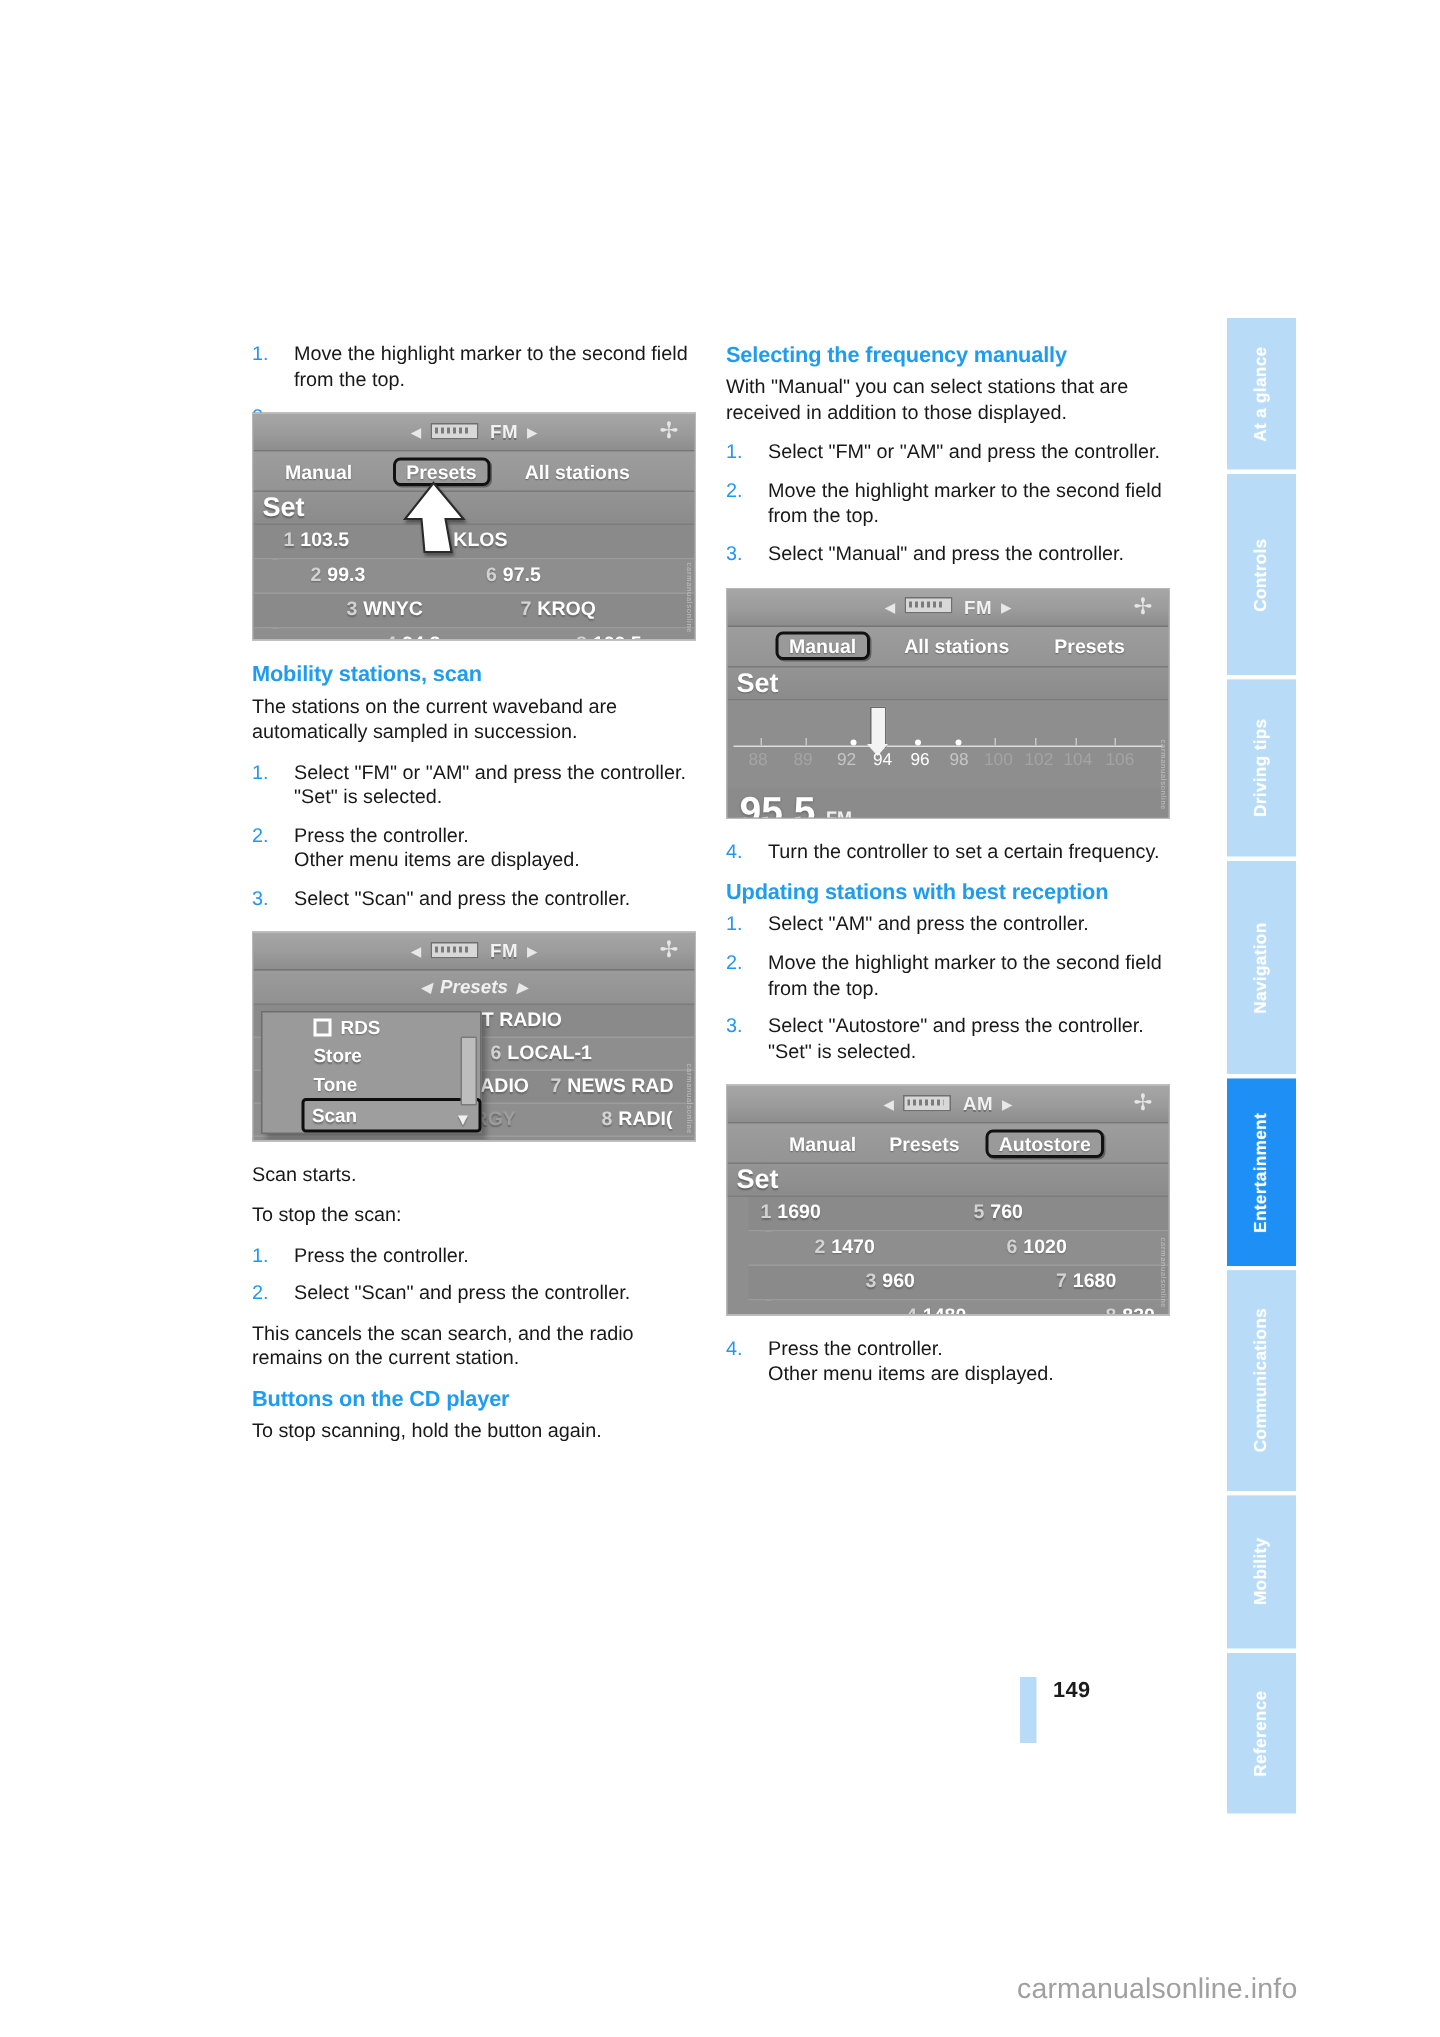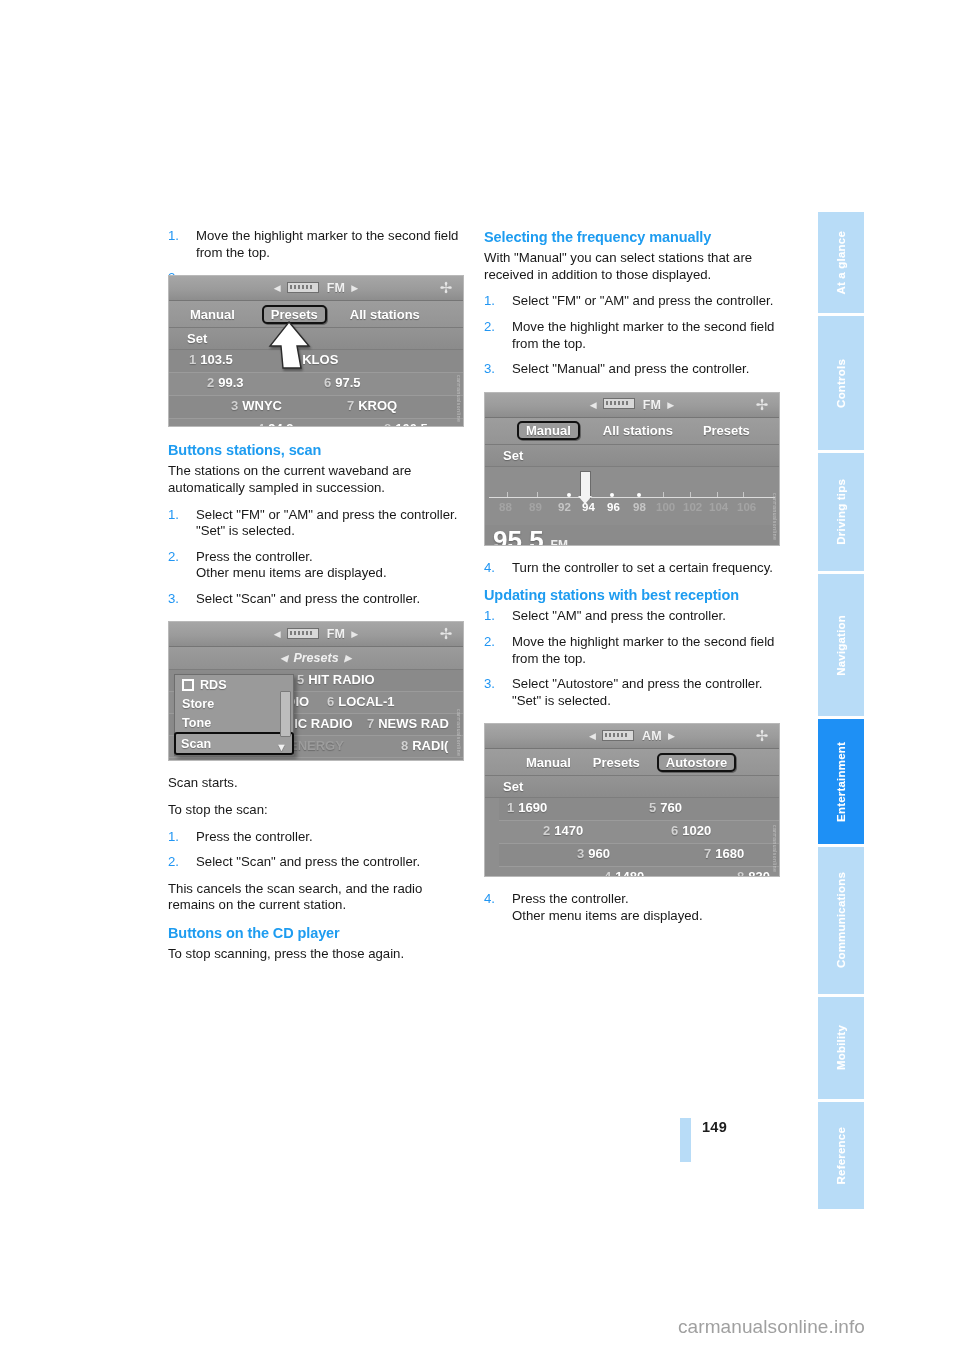--- a/index.html
+++ b/index.html
@@ -164,23 +164,23 @@
   
   .mmi-setrow {
     height: 21px;
     background: linear-gradient(180deg,#949494 0%,#8b8b8b 100%);
     border-bottom: 1px solid #7d7d7d;
     display: flex;
     align-items: center;
   }
   .mmi-setrow .set-lbl {
     color: #ffffff;
-    font-size: 13px;
-    font-weight: bold;
-    padding-left: 18px;
+    font-size: 18px;
+    font-weight: bold;
+    padding-left: 6px;
     text-shadow: 0 1px 1px rgba(0,0,0,.3);
   }
 
   
   .preset-row {
     position: relative;
     height: 22px;
     border-bottom: 1px solid #9b9b9b;
     background: #8e8e8e;
   }
@@ -245,21 +245,21 @@
     border-top: 8px solid #f3f3f3;
   }
   .freq-labels {
     position: absolute;
     left: 0; right: 0; top: 34px;
     height: 16px;
   }
   .freq-lab {
     position: absolute;
     font-size: 11.5px;
-    font-weight: bold;
+    font-weight: normal;
     color: #a4a4a4;
     white-space: nowrap;
   }
   .freq-lab.bright { color: #ffffff; }
   .freq-lab.mid { color: #c6c6c6; }
   .freq-big {
     height: 34px;
     background: #8b8b8b;
     display: flex;
     align-items: baseline;
@@ -509,21 +509,21 @@
         </div>
       </div>
 
       <svg class="ptr-arrow" style="left:98px;top:44px;" width="44" height="50" viewBox="0 0 44 50">
         <polygon points="22,2 42,26 30,26 34,48 16,48 14,26 3,26" fill="#ffffff" stroke="#2a2a2a" stroke-width="1.4"></polygon>
       </svg>
 
       <div class="fig-watermark">carmanualsonline</div>
     </div>
 
-    <h2 class="section-head">Buttons stations, scan</h2>
+    <h2 class="section-head">Mobility stations, scan</h2>
     <p class="body">The stations on the current waveband are automatically sampled in succession.</p>
 
     <ol class="steps">
       <li>
         <span class="num">1.</span>
         <span>Select "FM" or "AM" and press the controller.</span>
         <span class="sub-line">"Set" is selected.</span>
       </li>
       <li>
         <span class="num">2.</span>
@@ -563,21 +563,21 @@
         </div>
         <div class="preset-row" style="height:21px;">
           <div class="pr-txt" style="left:104px;">A SIC RADIO</div>
           <div class="pr-txt" style="left:198px;"><span class="pr-idx">7</span><span>NEWS RAD</span></div>
         </div>
         <div class="preset-row" style="height:21px;">
           <div class="pr-txt" style="left:120px;color:#9d9d9d;">ENERGY</div>
           <div class="pr-txt" style="left:232px;"><span class="pr-idx">8</span><span>RADI(</span></div>
         </div>
 
-        <div class="popup" style="left:5px;top:4px;">
+        <div class="popup" style="left:5px;top:4px;padding-left:27px;">
           <div class="popup-scroll"></div>
           <div class="popup-item">
             <span class="chkbox"></span>
             <span>RDS</span>
           </div>
           <div class="popup-item">
             <span>Store</span>
           </div>
           <div class="popup-item">
             <span>Tone</span>
@@ -602,21 +602,21 @@
       </li>
       <li>
         <span class="num">2.</span>
         <span>Select "Scan" and press the controller.</span>
       </li>
     </ol>
 
     <p class="body">This cancels the scan search, and the radio remains on the current station.</p>
 
     <h2 class="section-head head-spacer-top">Buttons on the CD player</h2>
-    <p class="body">To stop scanning, press the those again.</p>
+    <p class="body">To stop scanning, hold the button again.</p>
   </div>
 
   <div class="col" id="col-right">
 
     <h2 class="section-head">Selecting the frequency manually</h2>
     <p class="body">With "Manual" you can select stations that are received in addition to those displayed.</p>
 
     <ol class="steps">
       <li>
         <span class="num">1.</span>

